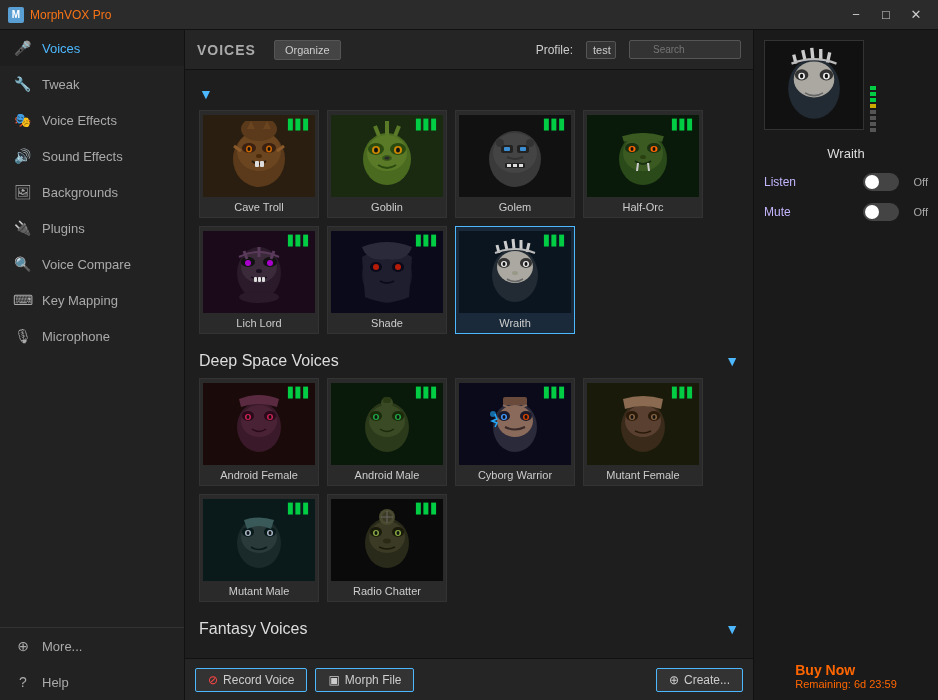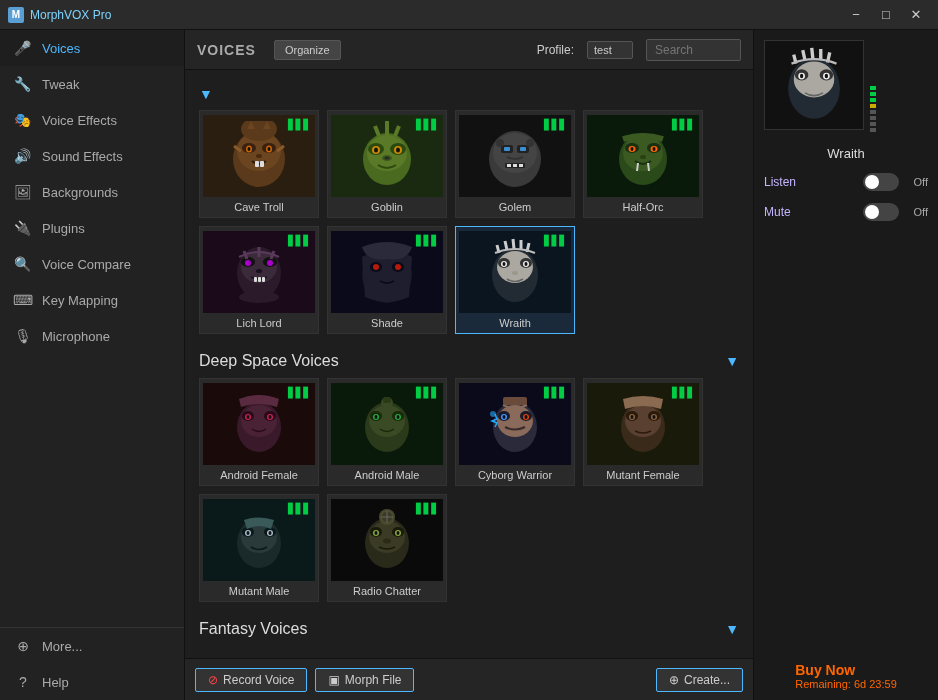--- a/index.html
+++ b/index.html
@@ -22,21 +22,21 @@
     }
     #titlebar .app-icon {
       width: 16px; height: 16px;
       background: #5a9fd4;
       border-radius: 2px;
       margin-right: 6px;
       display: flex; align-items: center; justify-content: center;
       font-size: 10px; color: white; font-weight: bold;
     }
     #titlebar .title-text {
-      font-size: 12px; color: #7dd3fc; flex: 1;
+      font-size: 12px; color: #f97316; flex: 1;
     }
     #titlebar .win-controls {
       display: flex; gap: 2px;
     }
     .win-btn {
       width: 28px; height: 22px;
       background: transparent;
       border: none;
       color: #ccc;
       cursor: pointer;
@@ -118,34 +118,34 @@
       display: flex;
       align-items: center;
       gap: 13px;
       margin-left: auto;
       font-size: 12px;
     }
     .profile-select {
       background: #333;
       border: 1px solid #555;
       color: #ccc;
-      padding: 2px 20px 2px 6px;
+      padding: 2px 4px 2px 6px;
       font-size: 11px;
       cursor: pointer;
       appearance: none;
       border-radius: 2px;
     }
     .search-input {
       background: #333;
       border: 1px solid #555;
       color: #ccc;
-      padding: 3px 8px;
-      font-size: 12px;
+      padding: 3px 23px;
+      font-size: 10px;
       border-radius: 2px;
-      width: 95px;
+      width: 112px;
     }
 
     
     #voices-area {
       flex: 1;
       overflow-y: auto;
       padding: 10px;
     }
     #voices-area::-webkit-scrollbar { width: 8px; background: #1a1a1a; }
     #voices-area::-webkit-scrollbar-thumb { background: #444; border-radius: 4px; }

